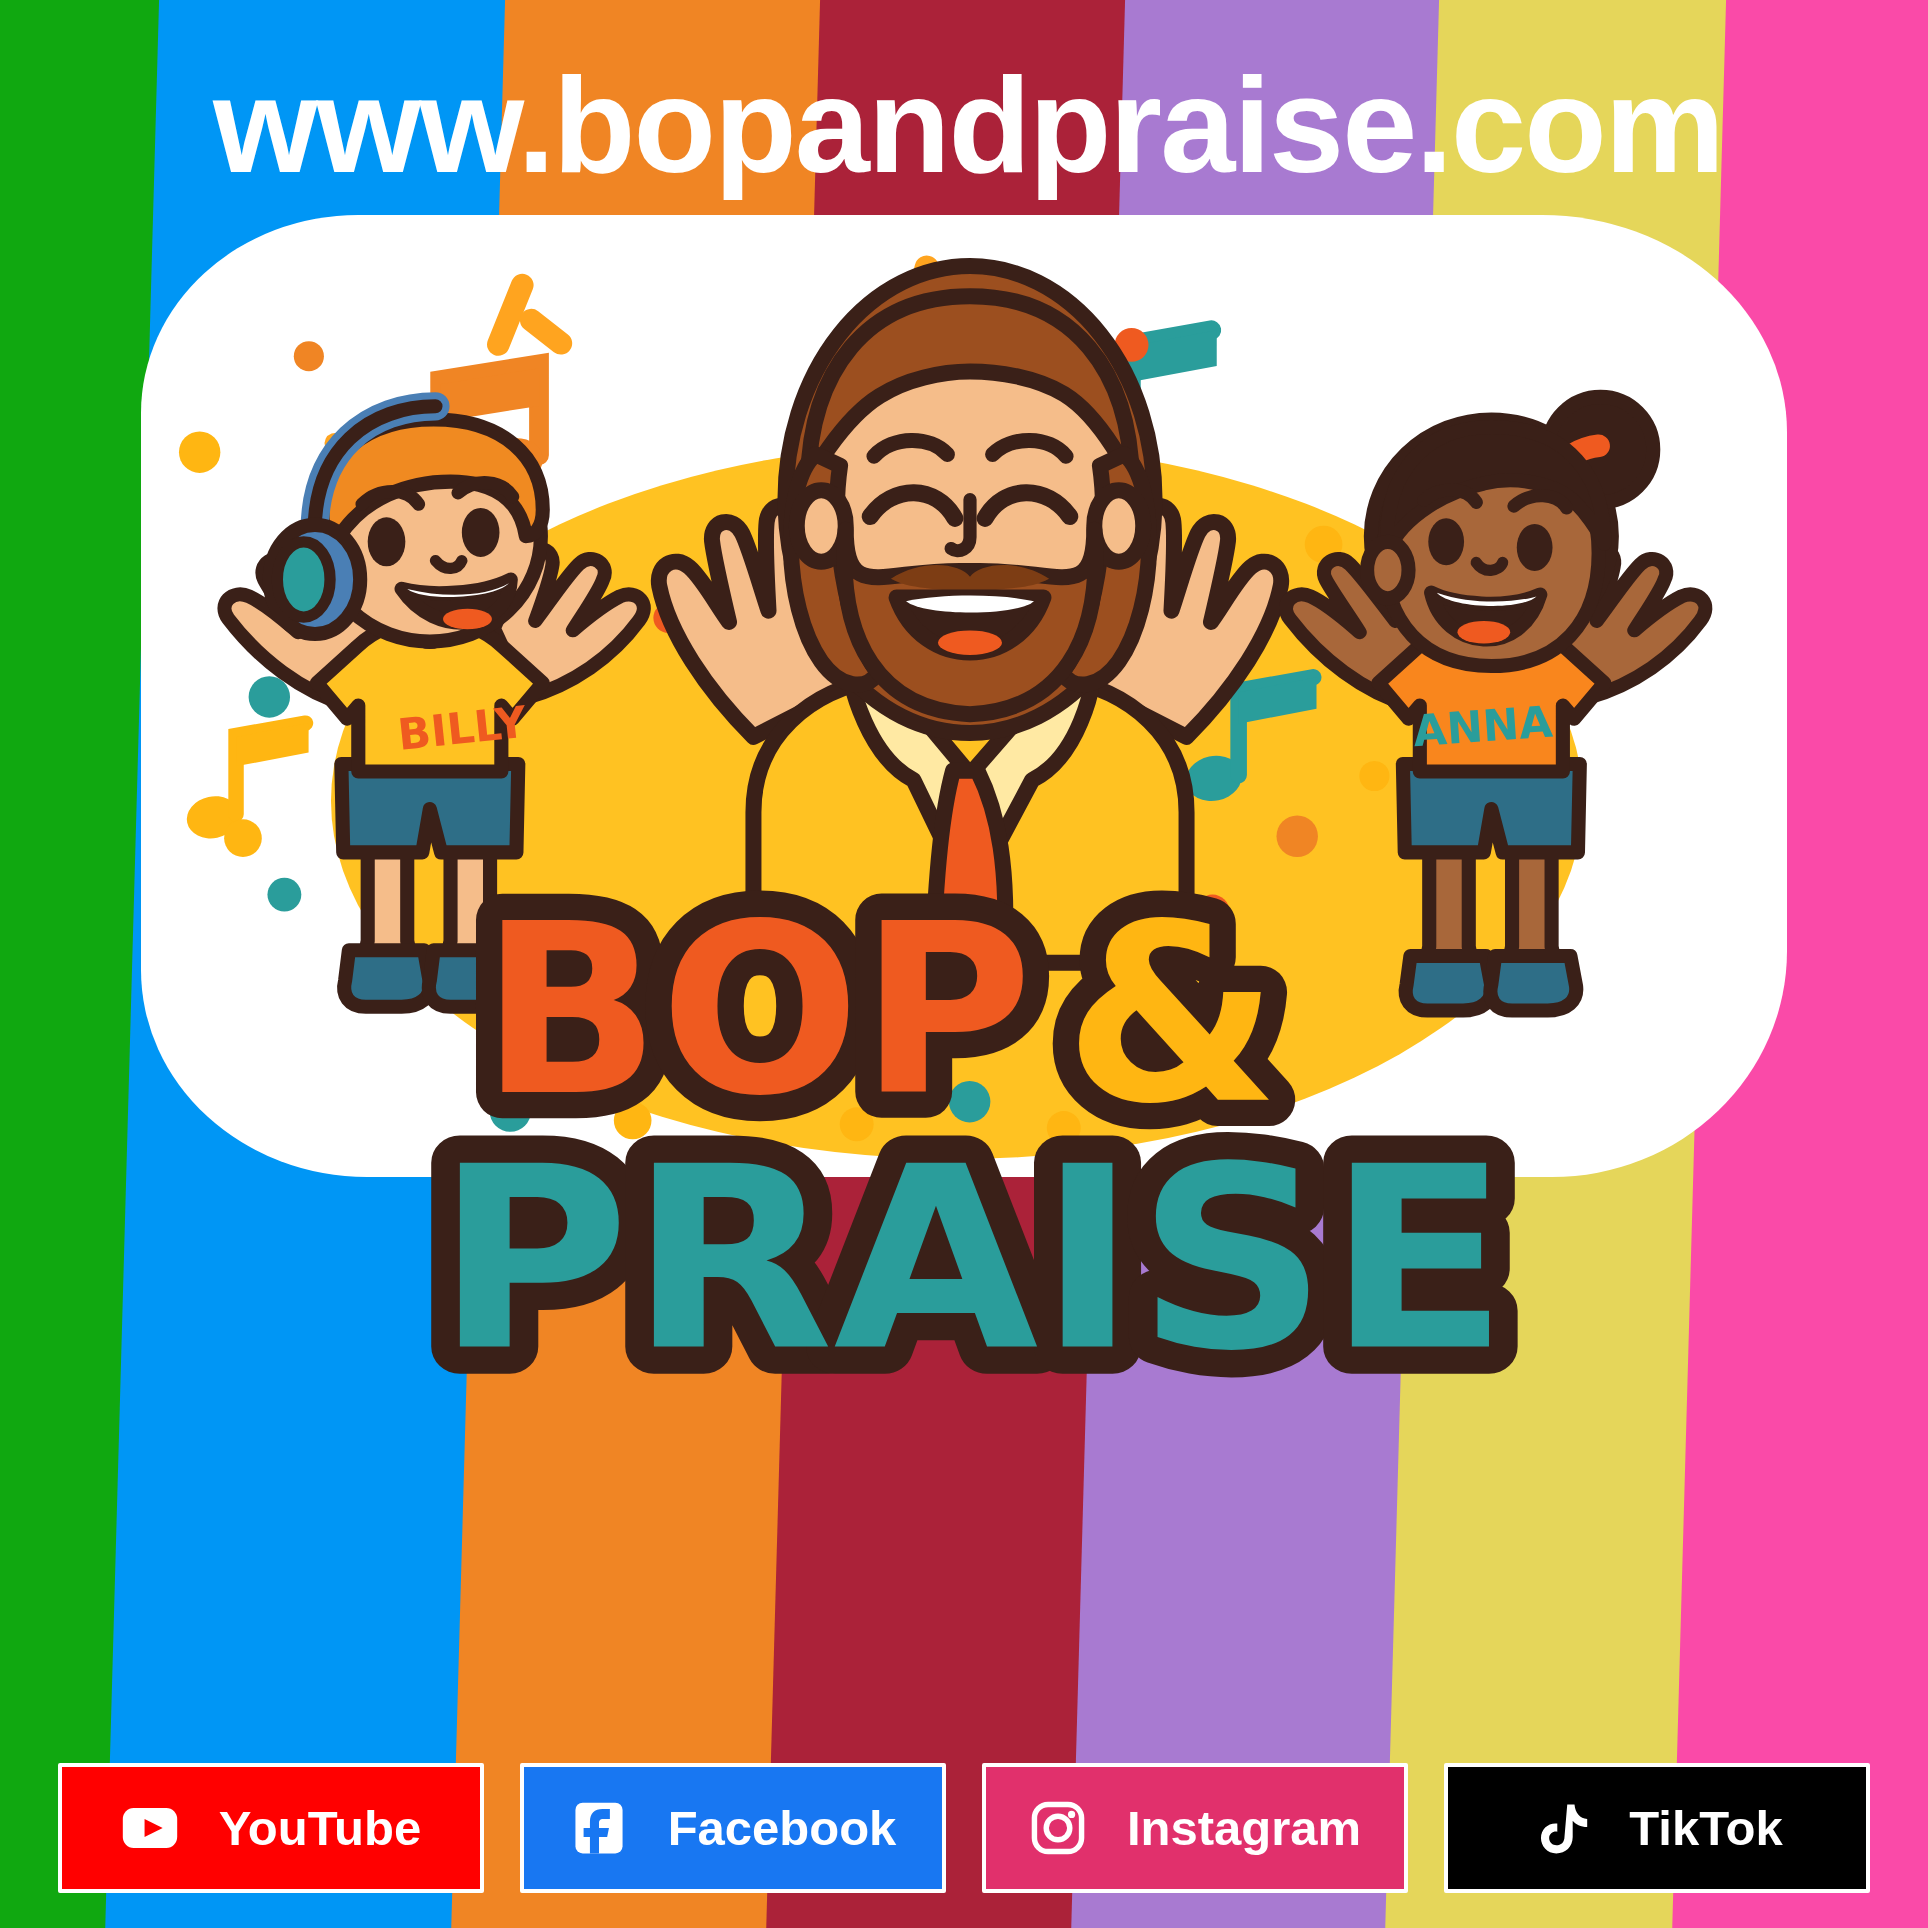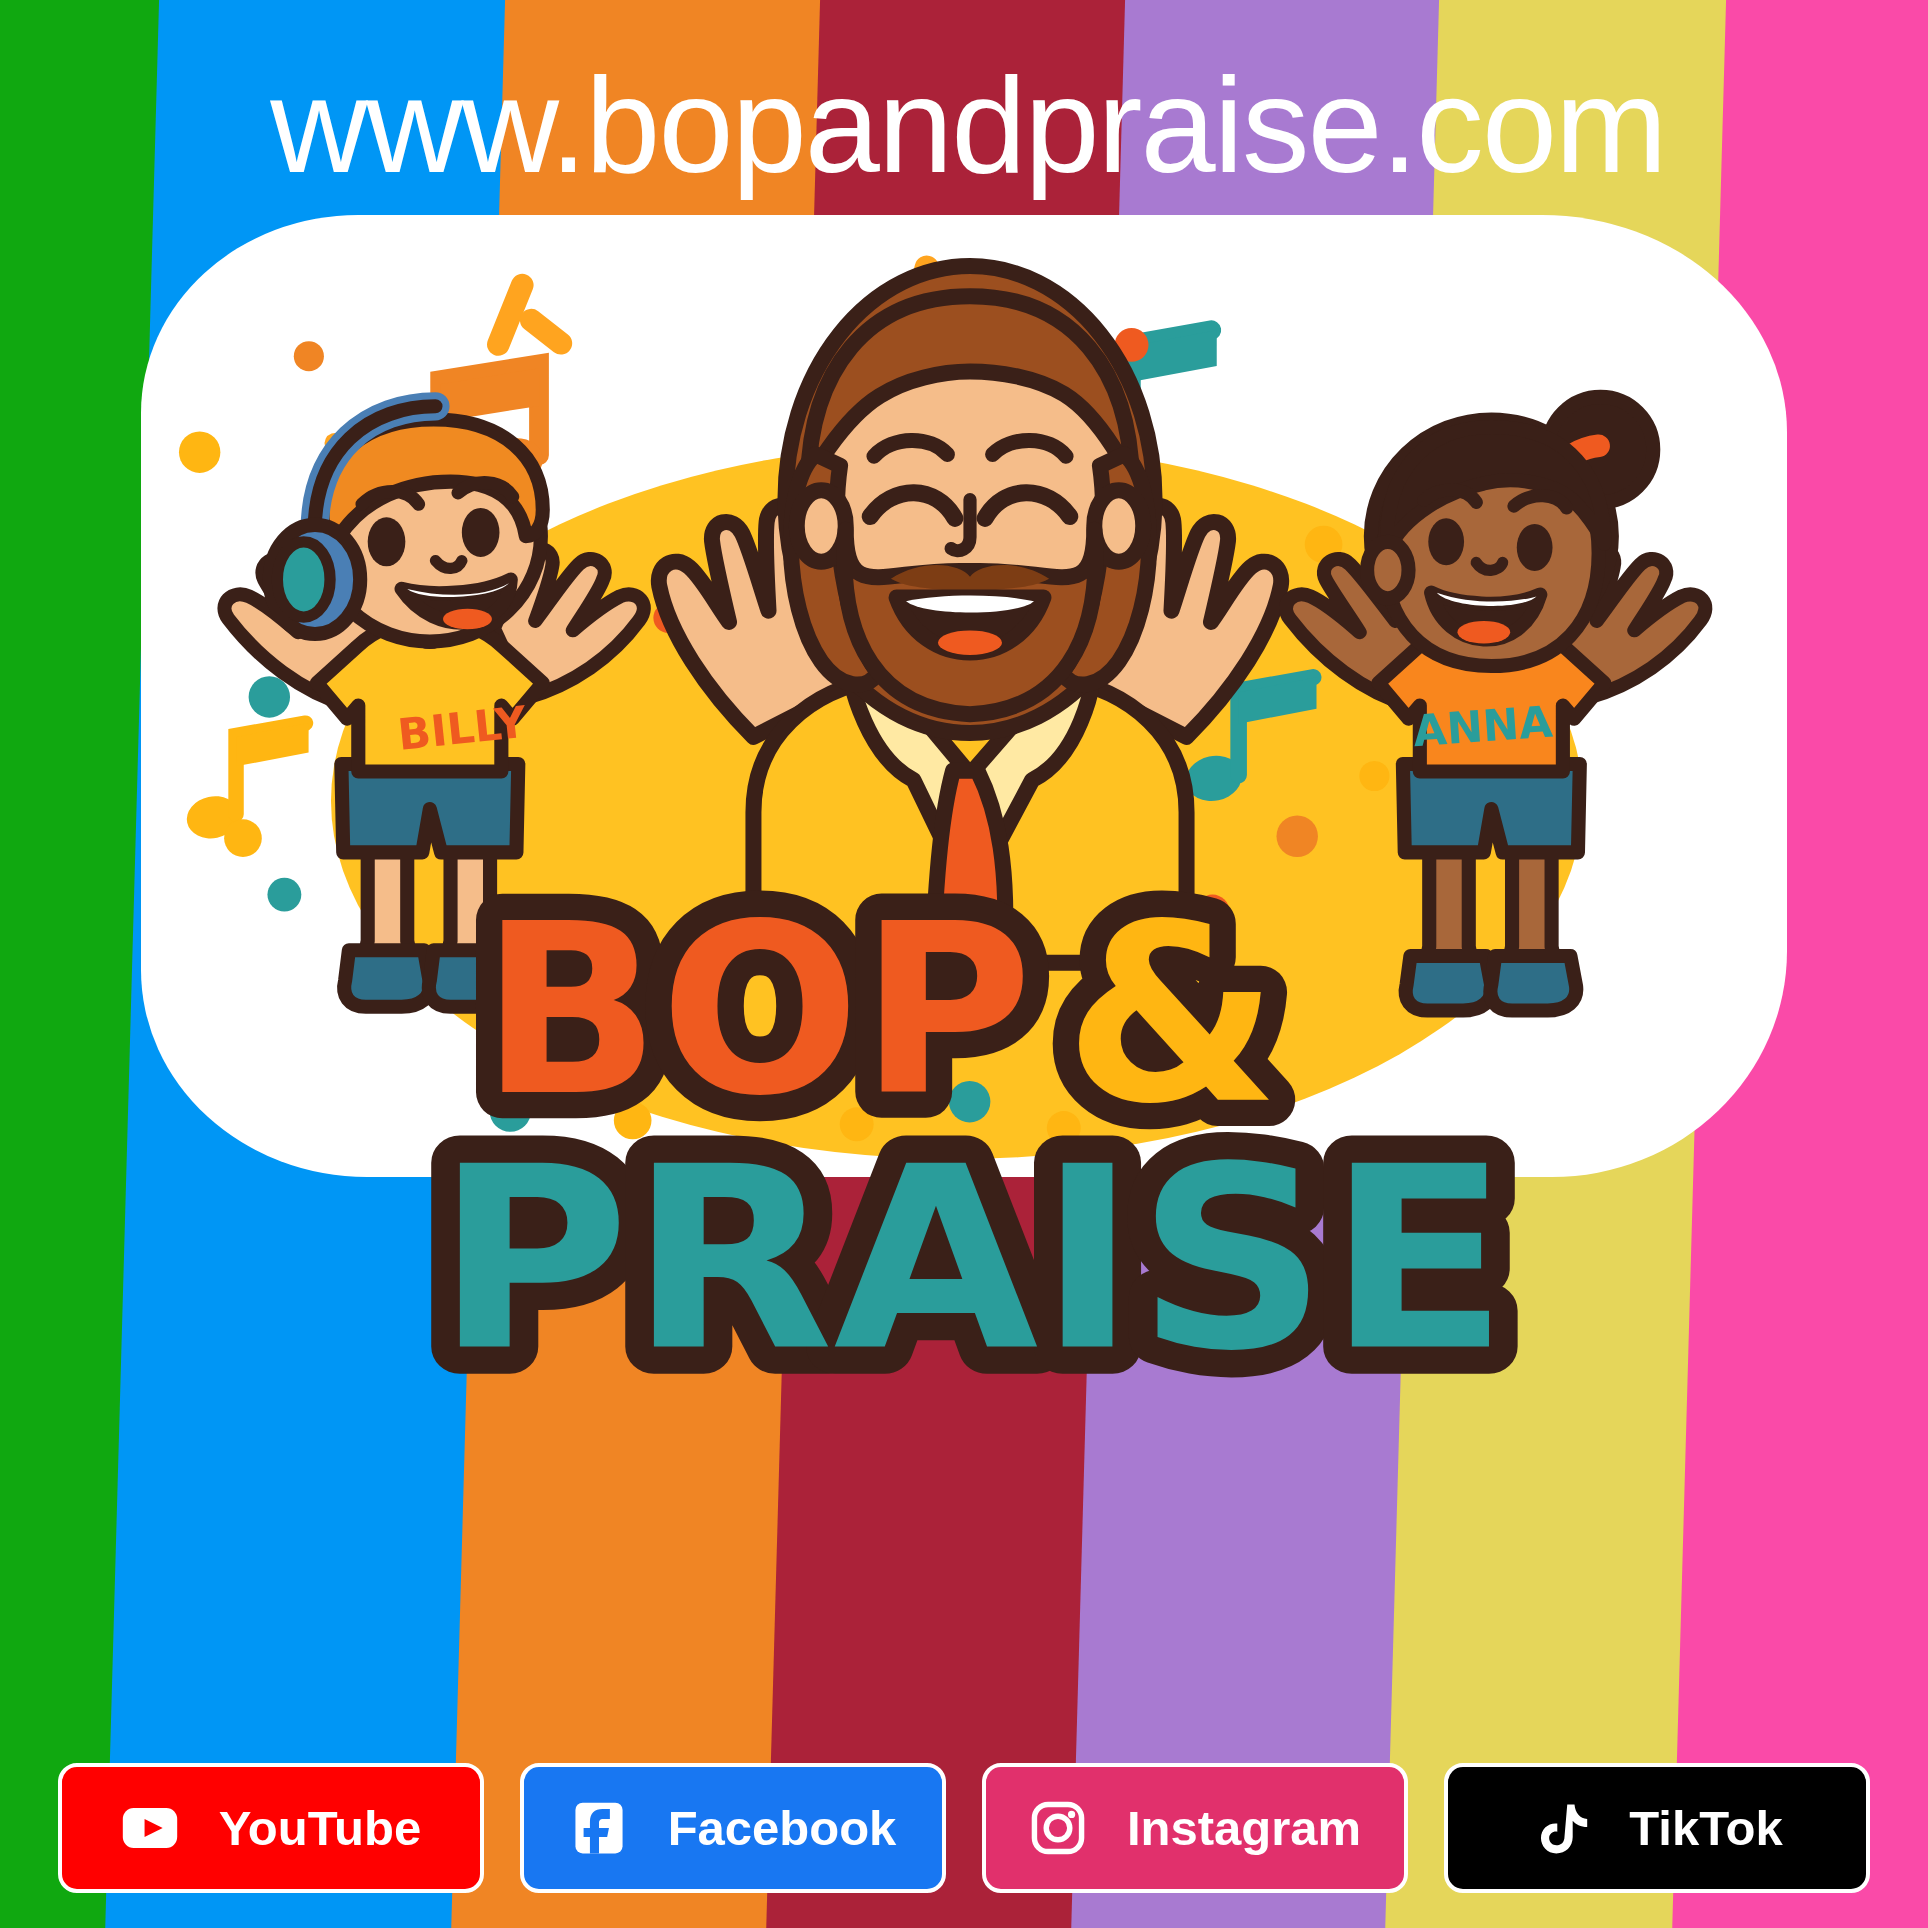--- a/index.html
+++ b/index.html
@@ -43,21 +43,21 @@
     z-index:3;
   }
 
   
   .headline{
     position:absolute;left:8px;right:0;top:58px;
     text-align:center;
     z-index:9;
     color:#ffffff;
     font-size:135px;
-    font-weight:normal;
+    font-weight:bold;
     letter-spacing:-1.9px;
     line-height:1.0;
     white-space:nowrap;
     font-stretch:condensed;
     transform:scaleX(1.0);
   }
   .subhead{
     position:absolute;left:0;right:0;top:1584px;
     text-align:center;
     z-index:9;
@@ -73,21 +73,21 @@
   .social-row{
     position:absolute;
     left:58px;top:1763px;
     width:1812px;height:130px;
     display:flex;
     justify-content:space-between;
     z-index:9;
   }
   .social-btn{
     width:426px;height:130px;
-    border-radius:19px;
+    border-radius:2px;
     border:4.7px solid #ffffff;
     box-sizing:border-box;
     display:flex;align-items:center;justify-content:center;
     gap:40px;
   }
   .social-label{
     color:#ffffff;font-size:49px;font-weight:bold;letter-spacing:0px;
   }
   .social-ico{width:58px;height:58px;display:block;flex:0 0 auto;}
 

